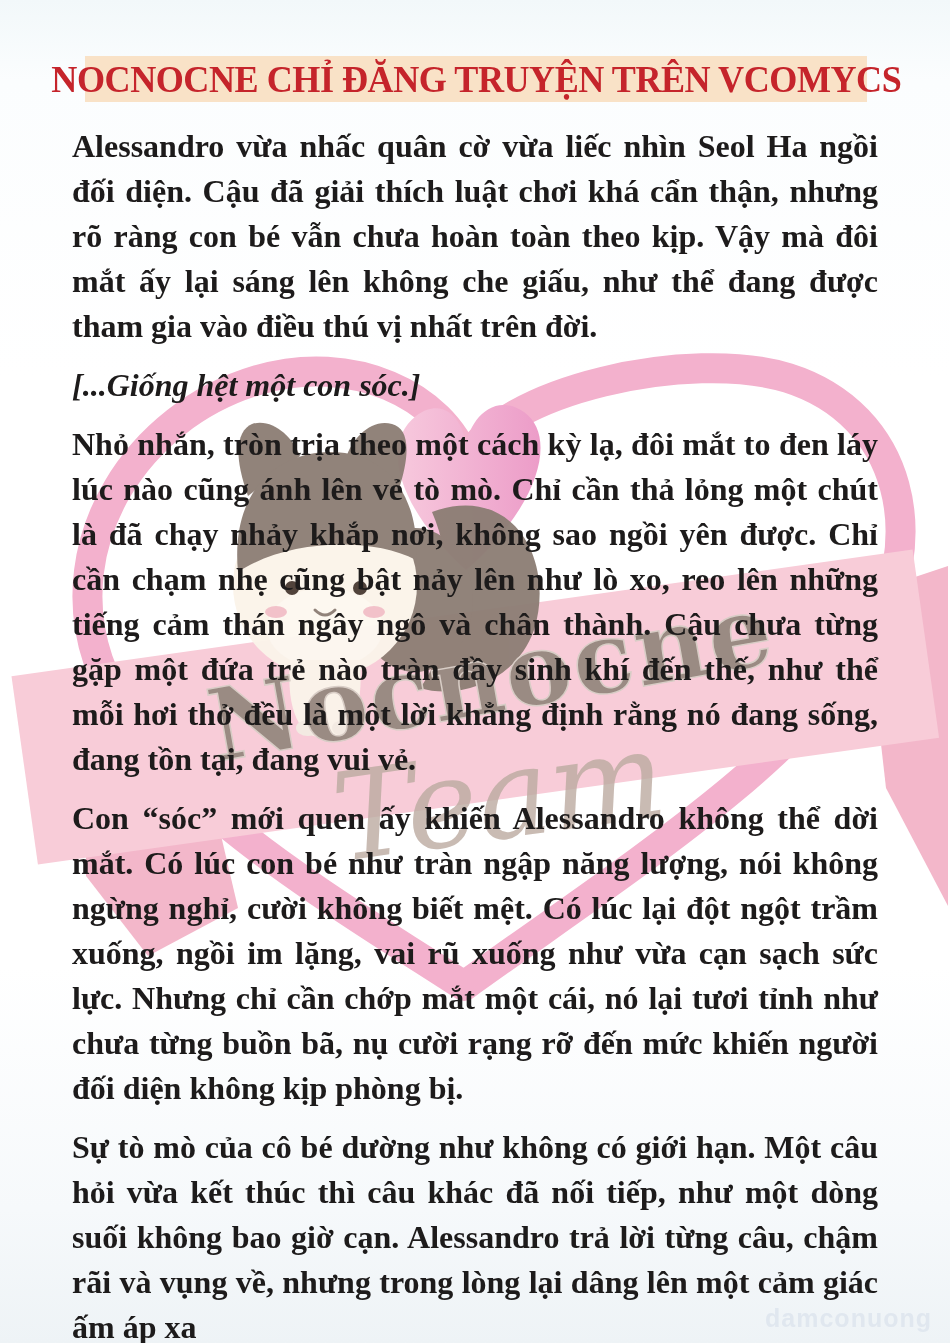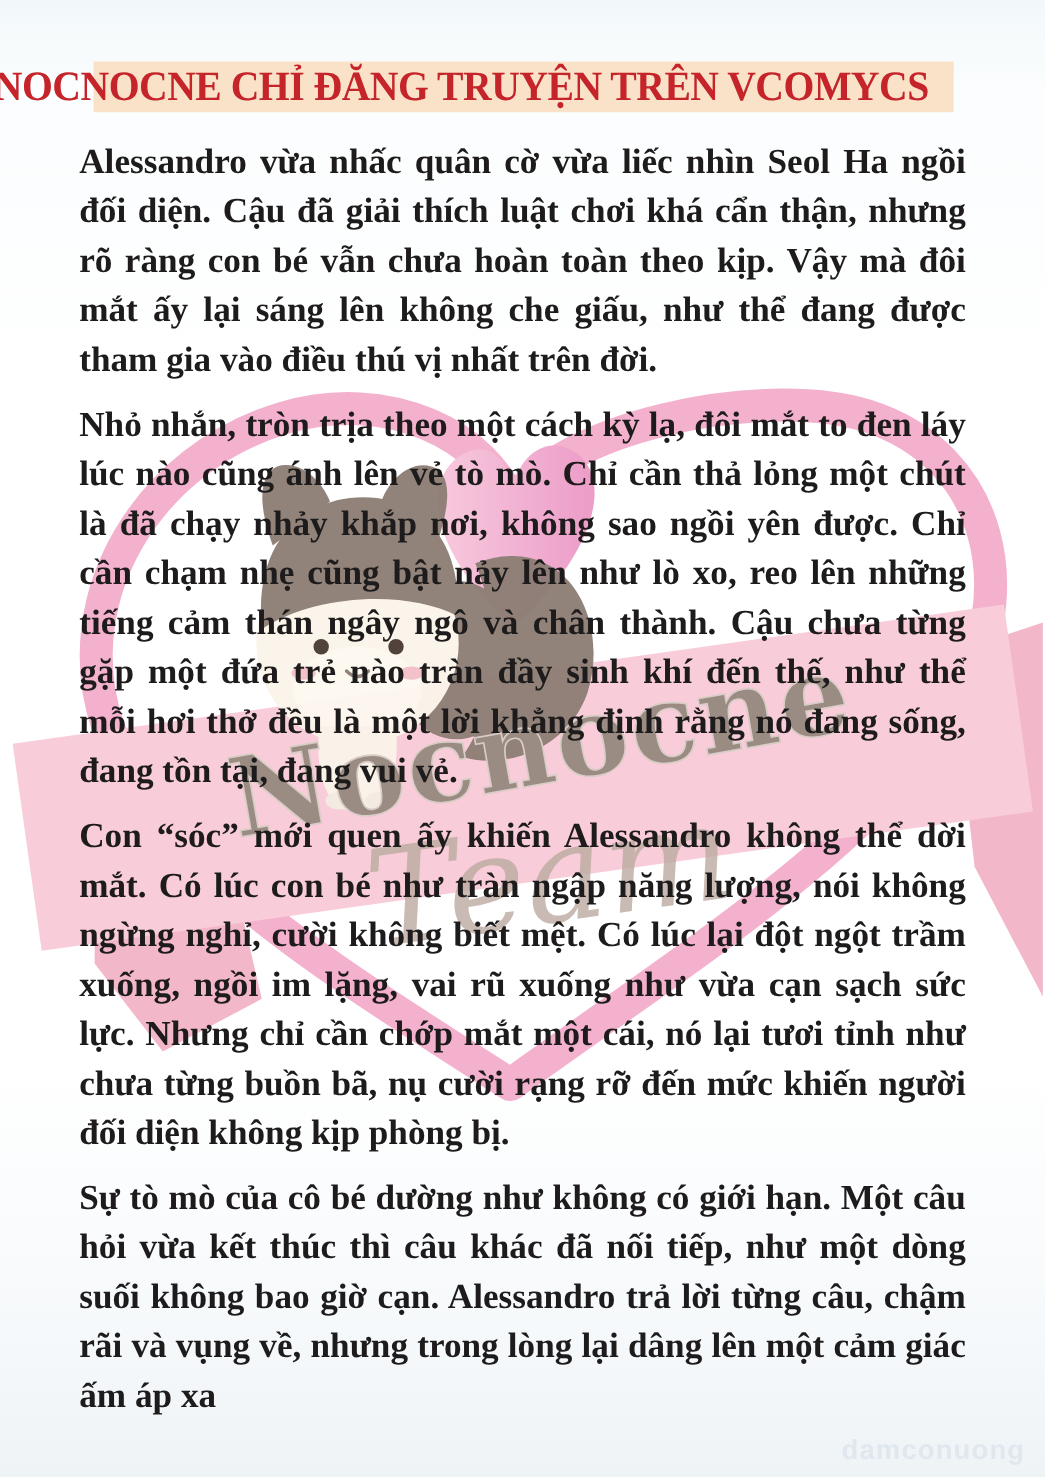--- a/index.html
+++ b/index.html
@@ -16,21 +16,21 @@
     z-index:0;pointer-events:none;
   }
   .content{
     position:relative;z-index:1;
     padding:0 72px;
   }
   .header-band{
     margin:56px 0 0 13px;
     width:782px;height:46px;
     background:#f9e2c7;
-    display:flex;align-items:center;justify-content:flex-end;
+    display:flex;align-items:center;justify-content:center;
   }
   .header-band span{
     display:inline-block;
     transform:scaleX(0.95);
     font-weight:700;
     font-size:38px;
     letter-spacing:-0.5px;
     color:#c5242b;
     white-space:nowrap;
   }
@@ -119,20 +119,21 @@
   </svg>
 
   <div class="content">
 
     <div class="header-band">
       <span>NOCNOCNE CHỈ ĐĂNG TRUYỆN TRÊN VCOMYCS</span>
     </div>
 
     <div class="body-text">
       <p class="first">Alessandro vừa nhấc quân cờ vừa liếc nhìn Seol Ha ngồi đối diện. Cậu đã giải thích luật chơi khá cẩn thận, nhưng rõ ràng con bé vẫn chưa hoàn toàn theo kịp. Vậy mà đôi mắt ấy lại sáng lên không che giấu, như thể đang được tham gia vào điều thú vị nhất trên đời.</p>
+      <p class="quote-line">[...Giống hệt một con sóc.]</p>
       <p>Nhỏ nhắn, tròn trịa theo một cách kỳ lạ, đôi mắt to đen láy lúc nào cũng ánh lên vẻ tò mò. Chỉ cần thả lỏng một chút là đã chạy nhảy khắp nơi, không sao ngồi yên được. Chỉ cần chạm nhẹ cũng bật nảy lên như lò xo, reo lên những tiếng cảm thán ngây ngô và chân thành. Cậu chưa từng gặp một đứa trẻ nào tràn đầy sinh khí đến thế, như thể mỗi hơi thở đều là một lời khẳng định rằng nó đang sống, đang tồn tại, đang vui vẻ.</p>
       <p>Con “sóc” mới quen ấy khiến Alessandro không thể dời mắt. Có lúc con bé như tràn ngập năng lượng, nói không ngừng nghỉ, cười không biết mệt. Có lúc lại đột ngột trầm xuống, ngồi im lặng, vai rũ xuống như vừa cạn sạch sức lực. Nhưng chỉ cần chớp mắt một cái, nó lại tươi tỉnh như chưa từng buồn bã, nụ cười rạng rỡ đến mức khiến người đối diện không kịp phòng bị.</p>
       <p>Sự tò mò của cô bé dường như không có giới hạn. Một câu hỏi vừa kết thúc thì câu khác đã nối tiếp, như một dòng suối không bao giờ cạn. Alessandro trả lời từng câu, chậm rãi và vụng về, nhưng trong lòng lại dâng lên một cảm giác ấm áp xa</p>
     </div>
 
   </div>
 
 
   <div class="site-mark">damconuong</div>
 

